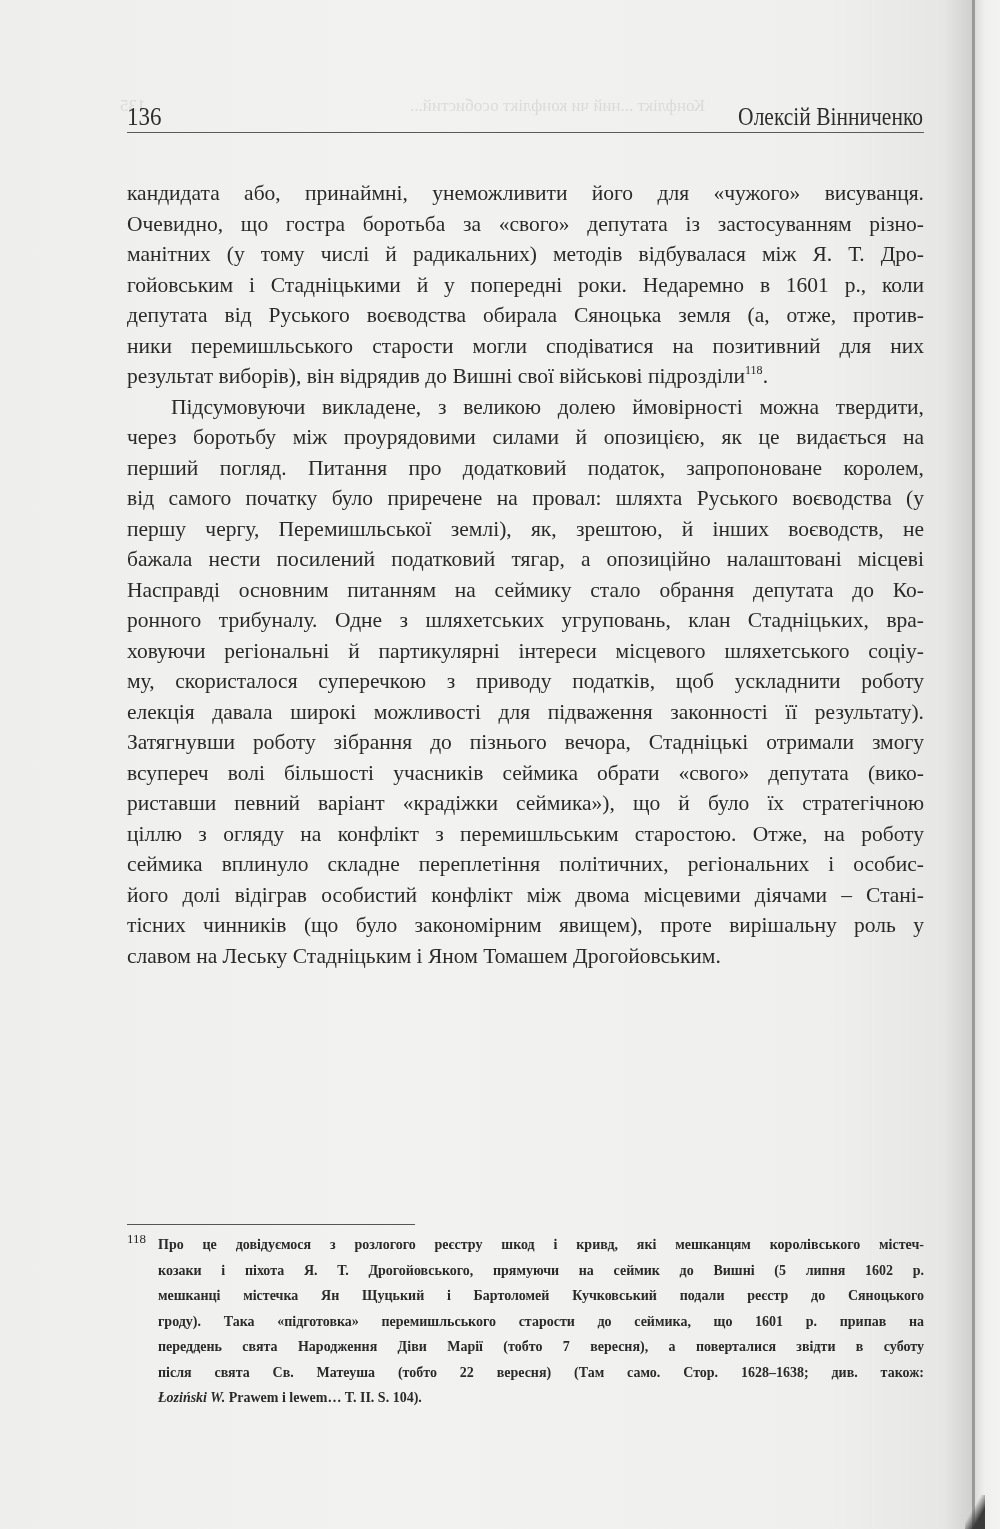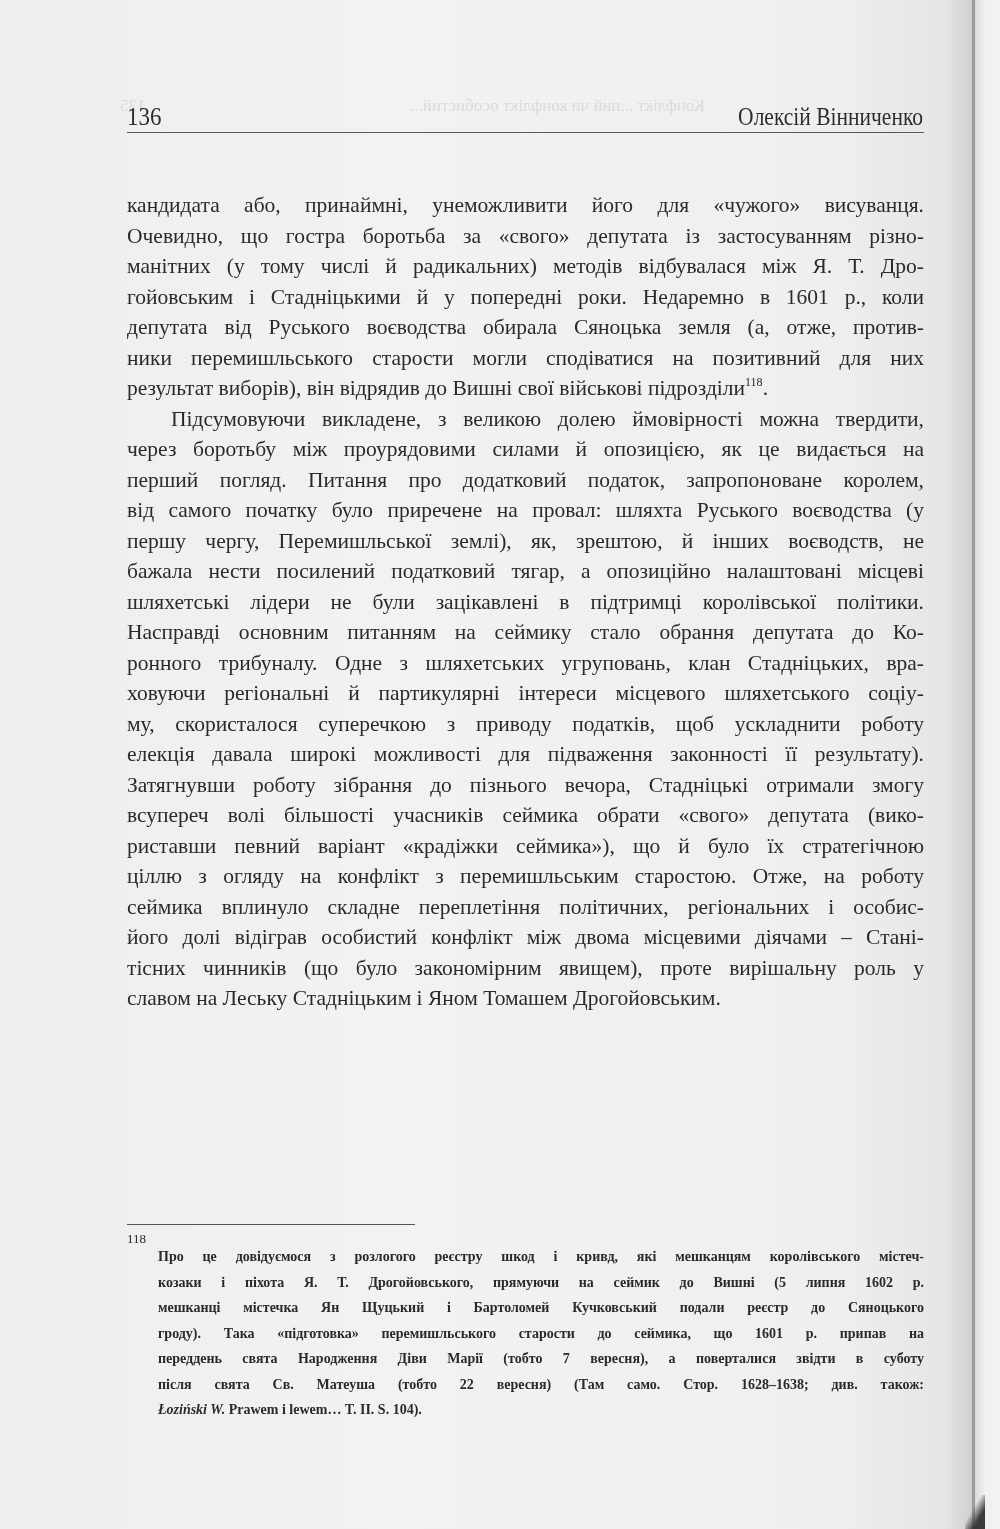--- a/index.html
+++ b/index.html
@@ -44,21 +44,20 @@
     position:absolute; left:127px; top:178px; width:797px;
   }
   .body-text .line {
     display:block; height:30.5px; line-height:30.5px; font-size:21.5px;
     text-align:justify; text-align-last:justify; white-space:nowrap;
     overflow:visible;
   }
   .line-inner {
     display:inline-block; width:100%; text-align:justify; text-align-last:justify;
     white-space:normal;
-    margin-top:12px;
   }
   .line.indent .line-inner { padding-left:44px; box-sizing:border-box; }
   .line.last .line-inner { text-align-last:left; }
   sup.fn { font-size:12px; vertical-align:top; line-height:1; position:relative; top:3px; }
   .fn-rule {
     position:absolute; left:127px; top:1224px; width:288px; height:0;
     border-top:1.5px solid #555;
   }
   .footnotes {
     position:absolute; left:127px; top:1232px; width:797px;
@@ -99,21 +98,20 @@
       <span class="line"><span class="line-inner"><span>гойовським і Стадніцькими й у попередні роки. Недаремно в 1601 р., коли</span></span></span>
       <span class="line"><span class="line-inner"><span>депутата від Руського воєводства обирала Сяноцька земля (а, отже, против-</span></span></span>
       <span class="line"><span class="line-inner"><span>ники перемишльського старости могли сподіватися на позитивний для них</span></span></span>
       <span class="line last"><span class="line-inner"><span>результат виборів), він відрядив до Вишні свої військові підрозділи</span><sup class="fn">118</sup><span>.</span></span></span>
       <span class="line indent"><span class="line-inner"><span>Підсумовуючи викладене, з великою долею ймовірності можна твердити,</span></span></span>
       <span class="line"><span class="line-inner"><span>через боротьбу між проурядовими силами й опозицією, як це видається на</span></span></span>
       <span class="line"><span class="line-inner"><span>перший погляд. Питання про додатковий податок, запропоноване королем,</span></span></span>
       <span class="line"><span class="line-inner"><span>від самого початку було приречене на провал: шляхта Руського воєводства (у</span></span></span>
       <span class="line"><span class="line-inner"><span>першу чергу, Перемишльської землі), як, зрештою, й інших воєводств, не</span></span></span>
       <span class="line"><span class="line-inner"><span>бажала нести посилений податковий тягар, а опозиційно налаштовані місцеві</span></span></span>
-      <span class="line"><span class="line-inner"><span>шляхетські лідери не були зацікавлені в підтримці королівської політики.</span></span></span>
       <span class="line"><span class="line-inner"><span>Насправді основним питанням на сеймику стало обрання депутата до Ко-</span></span></span>
       <span class="line"><span class="line-inner"><span>ронного трибуналу. Одне з шляхетських угруповань, клан Стадніцьких, вра-</span></span></span>
       <span class="line"><span class="line-inner"><span>ховуючи регіональні й партикулярні інтереси місцевого шляхетського соціу-</span></span></span>
       <span class="line"><span class="line-inner"><span>му, скористалося суперечкою з приводу податків, щоб ускладнити роботу</span></span></span>
       <span class="line"><span class="line-inner"><span>елекція давала широкі можливості для підваження законності її результату).</span></span></span>
       <span class="line"><span class="line-inner"><span>Затягнувши роботу зібрання до пізнього вечора, Стадніцькі отримали змогу</span></span></span>
       <span class="line"><span class="line-inner"><span>всупереч волі більшості учасників сеймика обрати «свого» депутата (вико-</span></span></span>
       <span class="line"><span class="line-inner"><span>риставши певний варіант «крадіжки сеймика»), що й було їх стратегічною</span></span></span>
       <span class="line"><span class="line-inner"><span>ціллю з огляду на конфлікт з перемишльським старостою. Отже, на роботу</span></span></span>
       <span class="line"><span class="line-inner"><span>сеймика вплинуло складне переплетіння політичних, регіональних і особис-</span></span></span>

